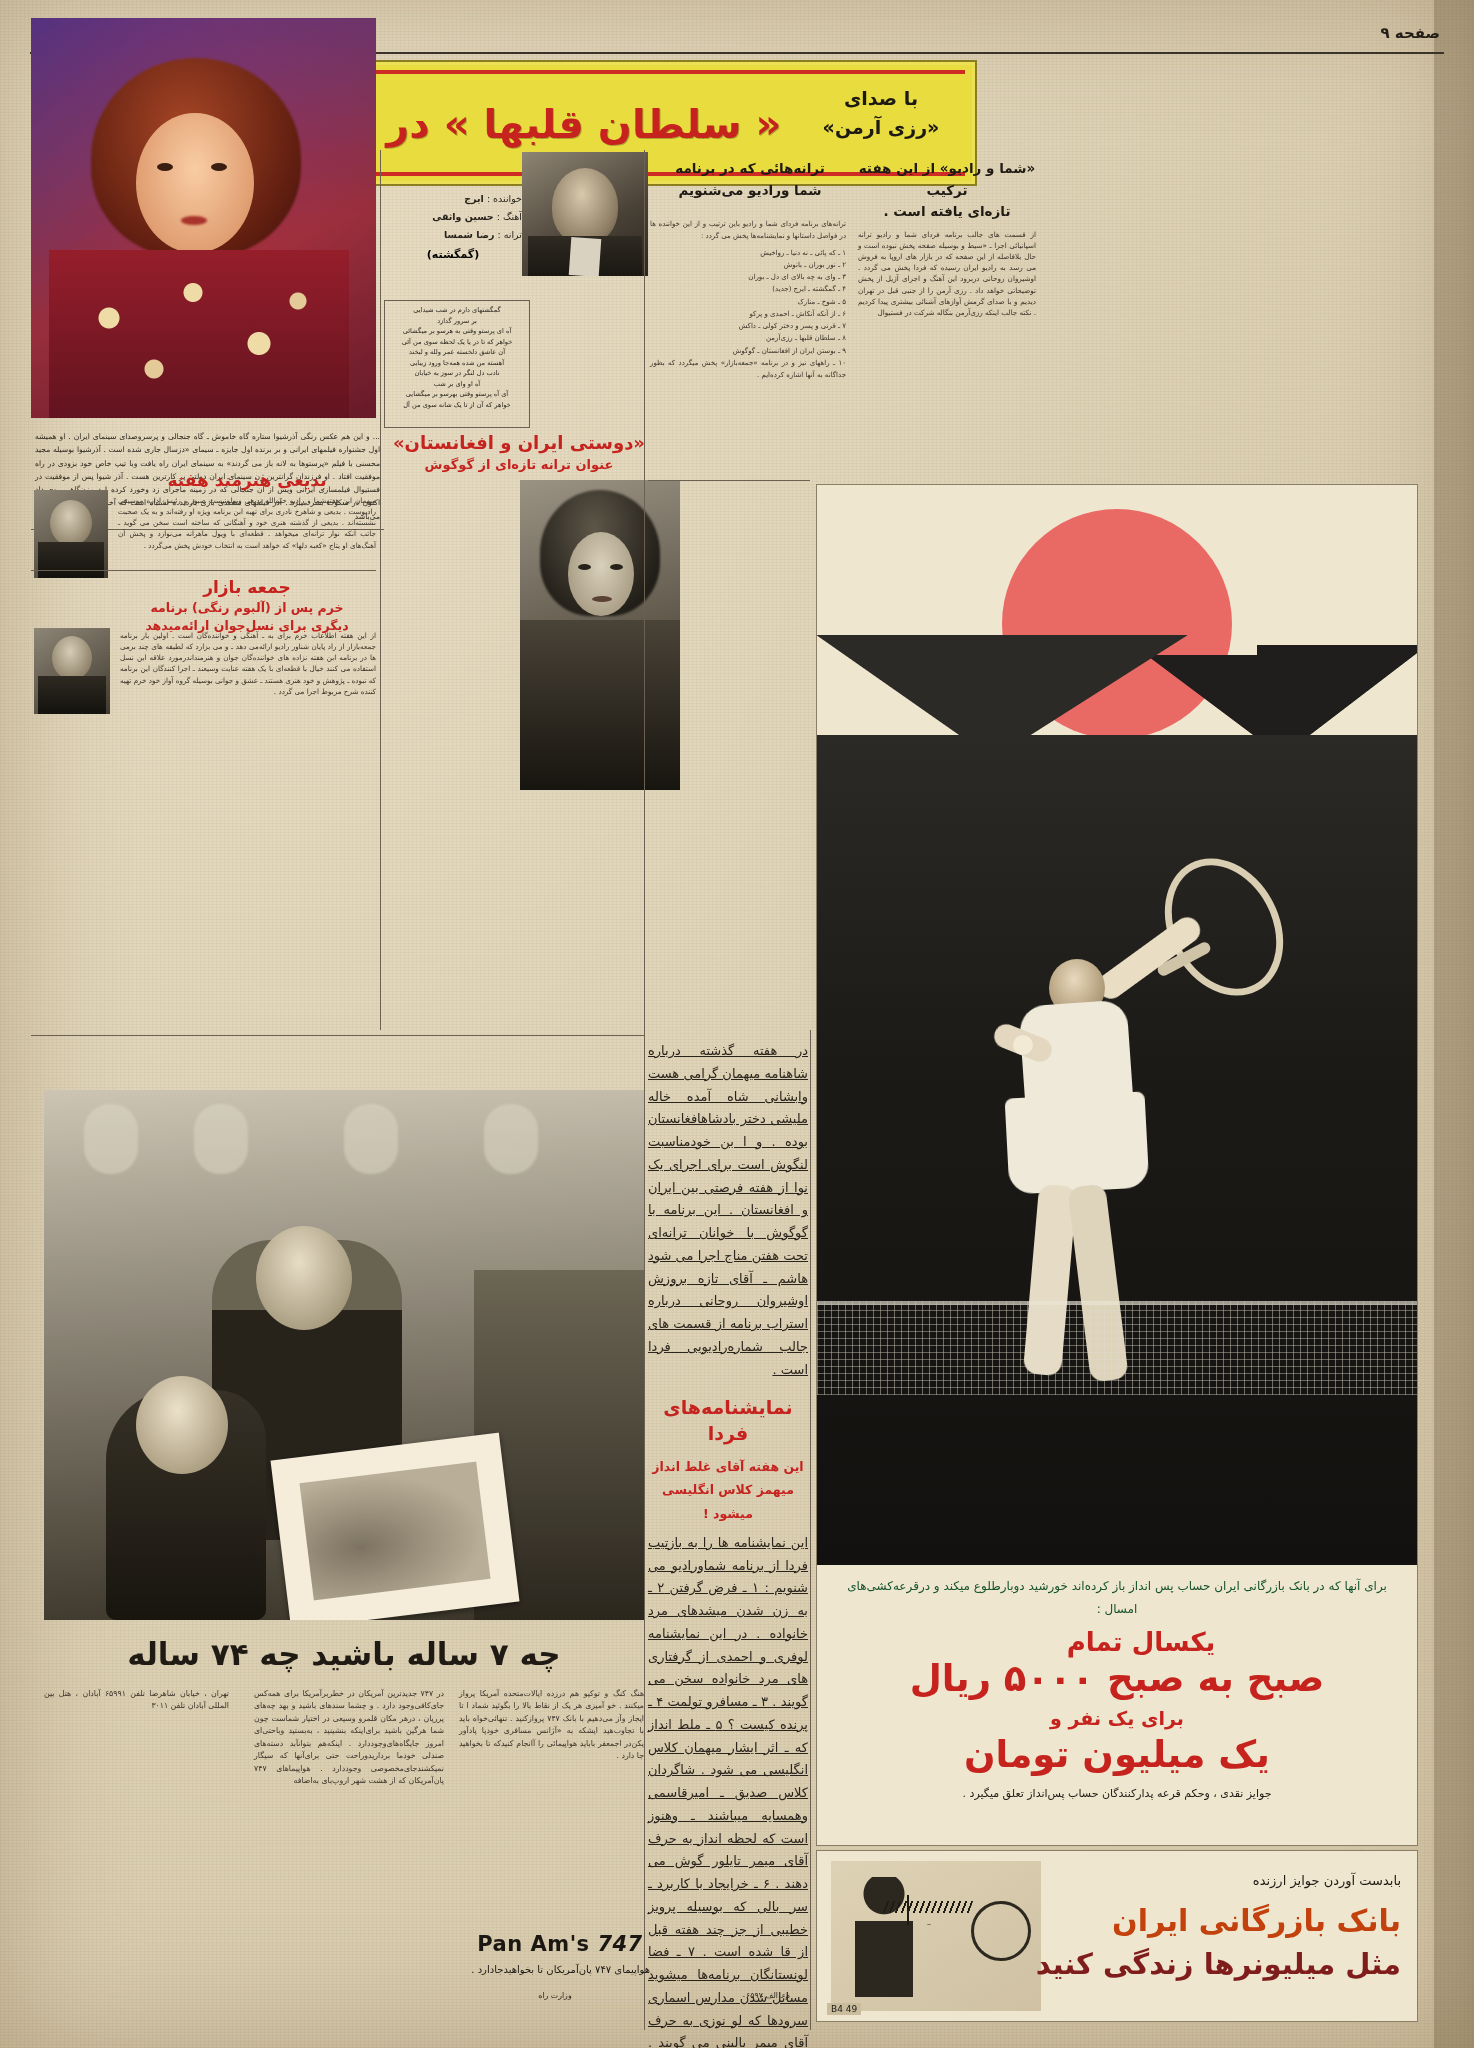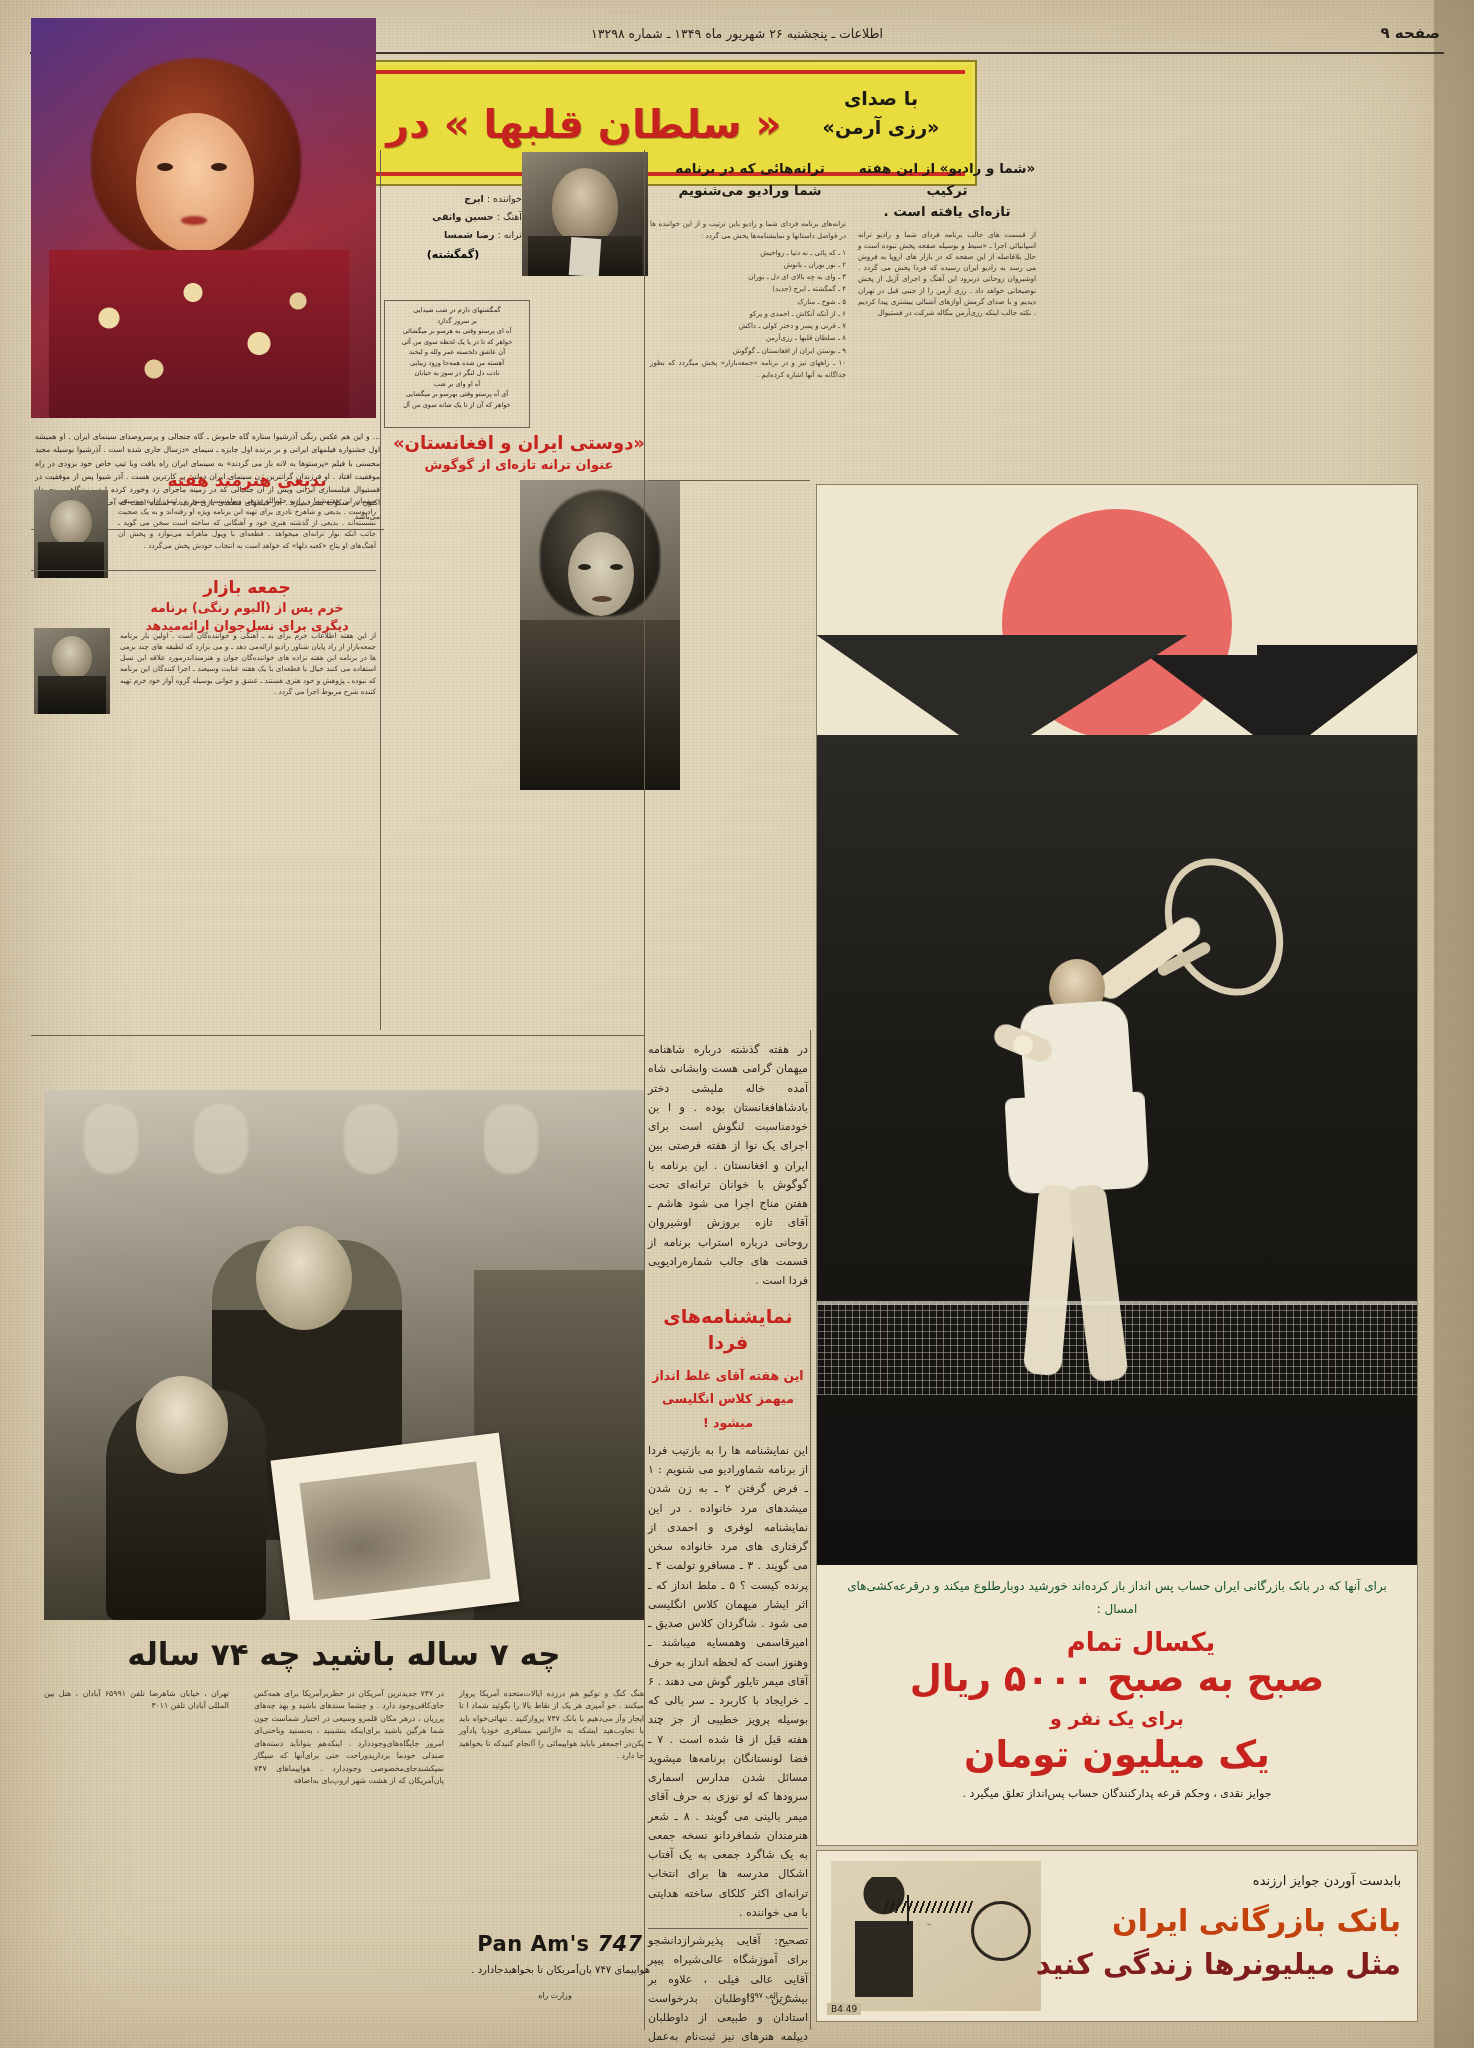--- a/index.html
+++ b/index.html
@@ -392,40 +392,39 @@
     position:absolute;left:470px;top:1932px;width:180px;text-align:center;
   }
   #panam .pa{font-size:21px;font-weight:bold;color:#1b1712;letter-spacing:.5px;}
   #panam .pa i{font-style:italic;}
   #panam .sub{font-size:10px;color:#1b1712;margin-top:8px;}
 
   
   #mid-col{
     position:absolute;left:648px;top:1040px;width:160px;
   }
-  #mid-col .para{font-size:11px;line-height:1.75;color:#2a241c;text-align:justify;}
+  #mid-col .para{font-size:13px;line-height:1.75;color:#2a241c;text-align:justify;text-decoration:underline;}
   #mid-head{
     color:#c6231f;font-size:19px;font-weight:bold;text-align:center;line-height:1.35;margin:14px 0 8px;
   }
   #mid-sub{
     color:#c6231f;font-size:12.5px;font-weight:bold;text-align:center;line-height:1.9;margin-bottom:6px;
   }
   
   .sep-h{position:absolute;background:#6b6052;height:1px;}
   .sep-v{position:absolute;background:#6b6052;width:1px;}
 </style>
 </head>
 <body>
 
 <div id="paper">
   <div id="grain"></div>
   <div class="edge-dark"></div>
   <div class="edge-dark right"></div>
 
-  <div id="masthead" class="fa">اطلاعات ـ پنجشنبه ۲۶ شهریور ماه ۱۳۴۹ ـ شماره ۱۳۲۹۸</div>
   <div id="page-num" class="fa">صفحه ۹</div>
   <div id="rule-top"></div>
 
   <div id="banner">
     <div class="redline"></div>
     <div class="redline b"></div>
     <div id="banner-title" class="fa">« سلطان قلبها » در فستیوال اسپانیا</div>
     <div id="banner-kicker" class="fa">
       <div>با صدای</div>
       <div>«رزی آرمن»</div>

